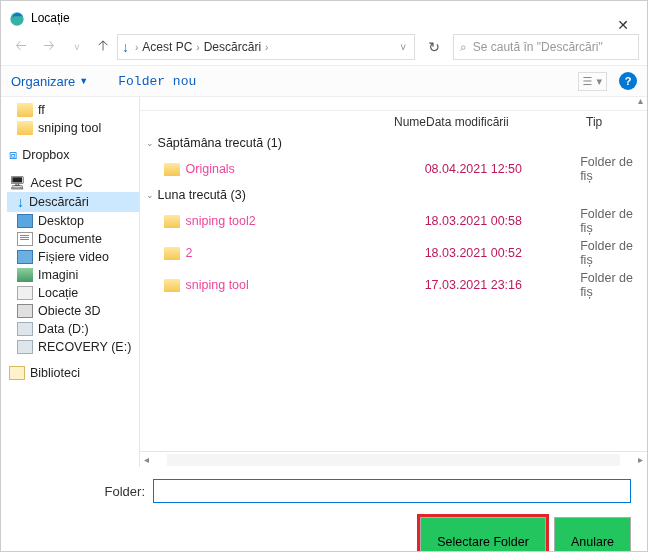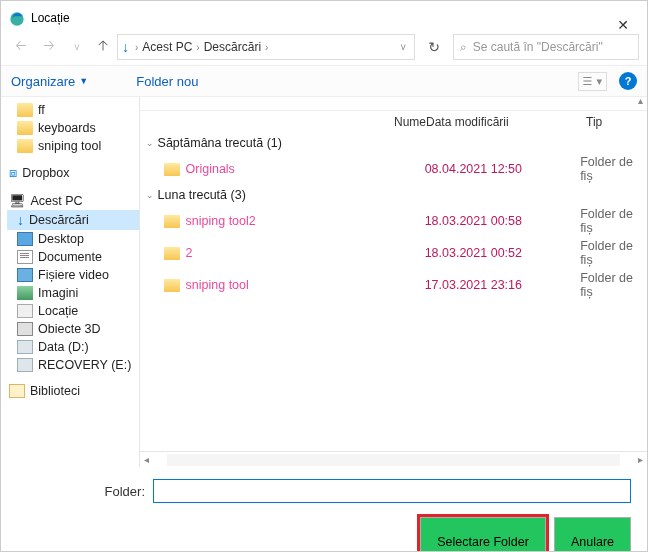--- a/index.html
+++ b/index.html
@@ -13,21 +13,21 @@
   .nav-up { width: 20px; text-align: center; color: #555; font-size: 14px; }
   .breadcrumb { flex: 1; display: flex; align-items: center; border: 1px solid #ddd; height: 26px; padding: 0 4px; font-size: 12px; color: #333; gap: 2px; }
   .breadcrumb .dl-icon { color: #0078d4; font-size: 14px; margin-right: 2px; }
   .breadcrumb .chev { color: #888; margin: 0 2px; font-size: 10px; }
   .breadcrumb .drop { margin-left: auto; color: #888; font-size: 10px; padding: 0 4px; }
   .refresh { width: 30px; text-align: center; color: #555; font-size: 14px; border: 1px solid transparent; }
   .searchbox { width: 186px; border: 1px solid #ddd; height: 26px; display: flex; align-items: center; padding: 0 6px; color: #999; font-size: 12px; gap: 6px; }
   .toolbar { display: flex; align-items: center; height: 32px; border-top: 1px solid #eee; border-bottom: 1px solid #eee; padding: 4px 10px; font-size: 13px; background: #fcfcfc; }
   .toolbar .org { color: #0a5fc1; display: flex; align-items: center; gap: 4px; }
   .toolbar .org .caret { font-size: 9px; }
-  .toolbar .newf { color: #0a5fc1; margin-left: 48px; }
+  .toolbar .newf { color: #0a5fc1; margin-left: 30px; font-family: Liberation Mono, monospace; }
   .toolbar .right { margin-left: auto; display: flex; align-items: center; gap: 12px; }
   .view-btn { display: flex; align-items: center; gap: 4px; border: 1px solid #ddd; padding: 2px 4px; color: #888; font-size: 11px; }
   .help-icon { width: 18px; height: 18px; border-radius: 50%; background: #0078d4; color: #fff; font-size: 11px; text-align: center; line-height: 18px; font-weight: bold; }
   .split { display: flex; height: 370px; position: relative; }
   .tree { width: 138px; overflow-y: scroll; font-size: 12.5px; padding: 4px 0 4px 6px; }
   .tree-item { display: flex; align-items: center; padding: 2px 2px; gap: 5px; white-space: nowrap; color: #222; }
   .tree-item.section { margin-top: 8px; }
   .tree-item.selected { background: #cce8ff; }
   .t-ico { width: 16px; height: 14px; flex-shrink: 0; display: inline-block; }
   .fold { background: linear-gradient(#ffe9a1, #f7c653); border-radius: 1px; }
@@ -124,24 +124,20 @@
 </div>
 
 <div class="split">
   <div class="tree">
     <div class="tree-item">
         <span class="t-ico fold" style="margin-left:8px"></span>
         <span>ff</span>
       </div>
     <div class="tree-item">
         <span class="t-ico fold" style="margin-left:8px"></span>
-        <span>keyboards</span>
-      </div>
-    <div class="tree-item">
-        <span class="t-ico fold" style="margin-left:8px"></span>
         <span>sniping tool</span>
       </div>
     <div class="tree-item section">
         <span class="dbx">⧈</span>
         <span>Dropbox</span>
       </div>
     <div class="tree-item section">
         <span class="pc">🖥</span>
         <span>Acest PC</span>
       </div>

